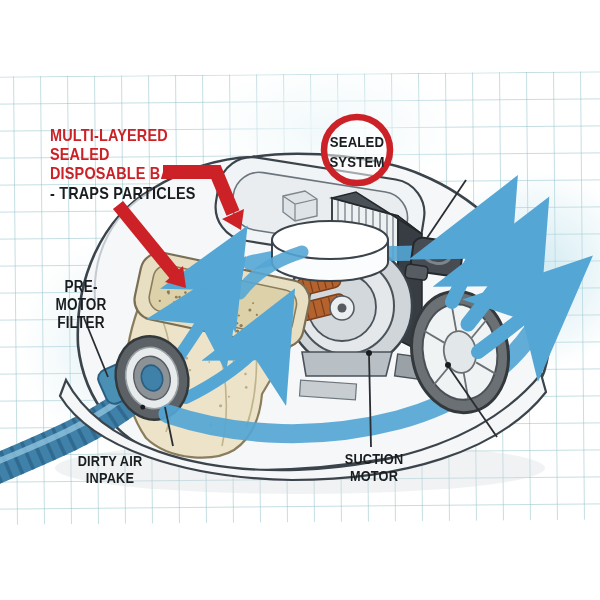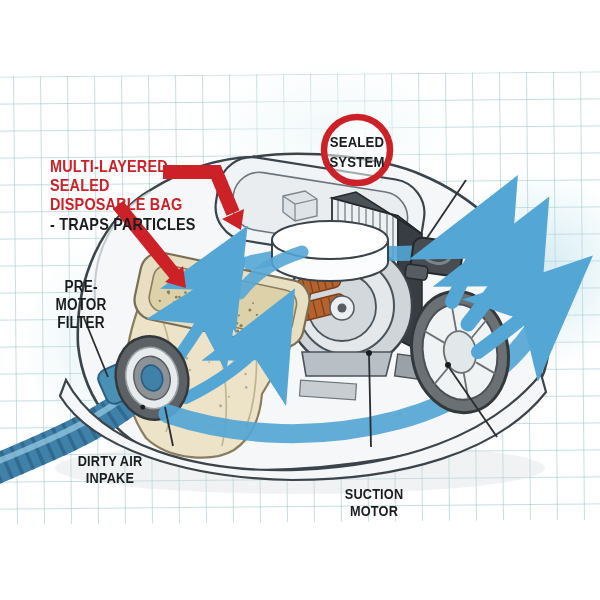--- a/index.html
+++ b/index.html
@@ -21,26 +21,26 @@
   #haze-top{left:200px;top:60px;width:260px;height:140px;
     background:radial-gradient(closest-side, rgba(240,248,250,.9), rgba(240,248,250,0));}
 
   svg{position:absolute;left:0;top:0;}
 
   
   .label{position:absolute;font-weight:700;color:#1a1d20;line-height:1.13;letter-spacing:.2px;}
   .cond{transform:scaleX(.85);transform-origin:center top;}
   .cond-left{transform:scaleX(.85);transform-origin:left top;}
   .red{color:#cb2127;}
-  #label-bag{left:50px;top:126px;font-size:17px;text-align:left;margin-top:31px;}
+  #label-bag{left:50px;top:126px;font-size:17px;text-align:left;}
   #label-sealed{left:315px;top:132px;width:84px;font-size:15.5px;text-align:center;line-height:1.28;}
   #label-hepa{left:403px;top:144px;width:164px;font-size:15px;text-align:center;}
   #label-premotor{left:34px;top:278px;width:94px;font-size:16px;text-align:center;}
   #label-dirty{left:68px;top:453px;width:84px;font-size:15px;text-align:center;}
-  #label-suction{left:333px;top:451px;width:82px;font-size:15px;text-align:center;margin-top:35px;}
+  #label-suction{left:333px;top:451px;width:82px;font-size:15px;text-align:center;}
   #label-clean{left:444px;top:444px;width:132px;font-size:15px;text-align:center;}
 </style>
 </head>
 <body>
 
 <div id="stage">
 
   <div id="grid"></div>
   <div class="haze" id="haze-top"></div>
   <div class="haze" id="haze-left"></div>

